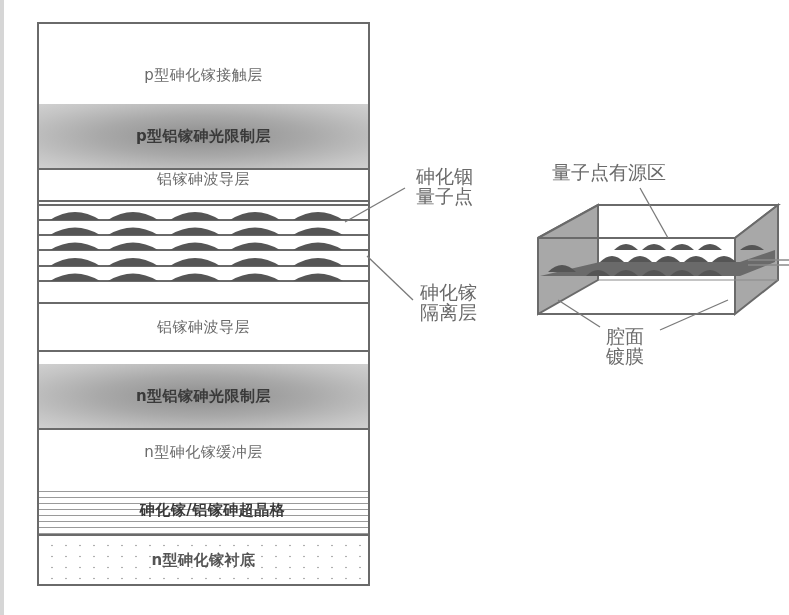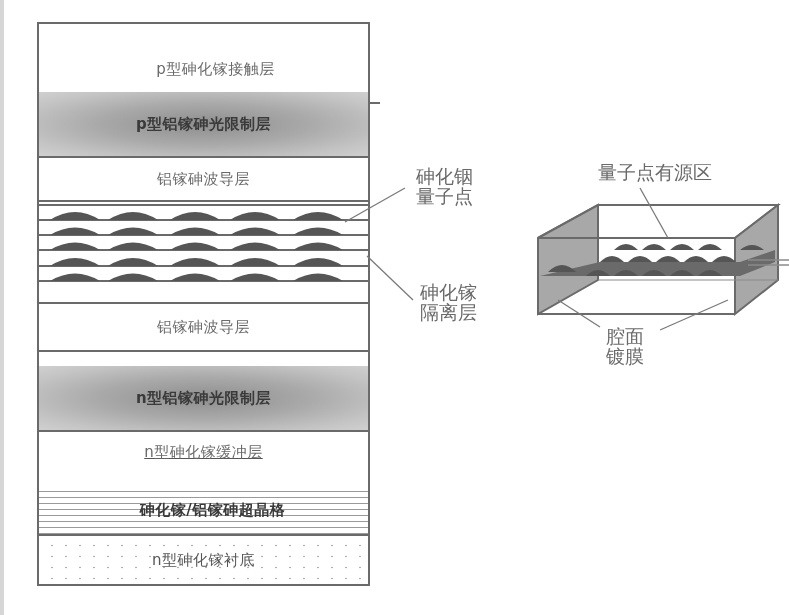--- a/index.html
+++ b/index.html
@@ -14,64 +14,65 @@
     position: absolute; left: 37px; top: 22px; width: 329px; height: 560px;
     border: 2px solid #6a6a6a; box-sizing: content-box; background: #fff;
   }
   .layer { position: absolute; left: 0; width: 100%; box-sizing: border-box;
            display: flex; align-items: center; justify-content: center; }
   .layer .lbl { font-size: 15px; color: #6a6a6a; letter-spacing: 0.5px; }
   .layer.dark .lbl { color: #3a3a3a; font-weight: bold; }
   .bl { border-bottom: 2px solid #6a6a6a; }
   .shade {
     background: radial-gradient(ellipse at 50% 50%, #8e8e8e 0%, #a9a9a9 45%, #c4c4c4 80%, #d0d0d0 100%);
+    margin-top: 12px;
   }
   .dots {
     background-color: #fff;
     background-image: radial-gradient(#b0b0b0 1px, transparent 1.4px);
     background-size: 14px 11px;
     background-position: 6px 4px;
   }
   .suplines {
     background: repeating-linear-gradient(to bottom, #fff 0px, #fff 5px, #9a9a9a 5px, #9a9a9a 6px);
   }
   .txt { position: absolute; font-size: 19px; color: #6a6a6a; line-height: 20px; }
   svg { position: absolute; left: 0; top: 0; }
 </style>
 </head>
 <body>
 
 <div class="left-edge"></div>
 
 <div class="stack">
-  <div class="layer bl" style="top:12px;height:68px;margin-left:12px;">
+  <div class="layer bl" style="top:18px;height:68px;">
     <span class="lbl">p型砷化镓接触层</span>
   </div>
   <div class="layer shade bl dark" style="top:68px;height:66px;">
     <span class="lbl">p型铝镓砷光限制层</span>
   </div>
   <div class="layer bl" style="top:134px;height:44px;">
     <span class="lbl">铝镓砷波导层</span>
   </div>
   <div class="layer bl" style="top:178px;height:102px;">
     <span class="lbl"></span>
   </div>
   <div class="layer bl" style="top:280px;height:48px;">
     <span class="lbl">铝镓砷波导层</span>
   </div>
-  <div class="layer shade bl dark" style="top:342px;height:66px;justify-content:center;">
+  <div class="layer shade bl dark" style="top:328px;height:66px;justify-content:center;">
     <span class="lbl">n型铝镓砷光限制层</span>
   </div>
-  <div class="layer" style="top:394px;height:68px;text-decoration:underline;">
+  <div class="layer" style="top:394px;height:68px;">
     <span class="lbl">n型砷化镓缓冲层</span>
   </div>
   <div class="layer suplines bl dark" style="top:462px;height:50px;">
     <span class="lbl" style="background:rgba(255,255,255,0.0);margin-left:18px;">砷化镓/铝镓砷超晶格</span>
   </div>
-  <div class="layer dots" style="top:512px;height:48px;">
+  <div class="layer dots" style="top:512px;height:48px;font-weight:bold;">
     <span class="lbl" style="color:#555;">n型砷化镓衬底</span>
   </div>
 </div>
 
 <svg width="789" height="615">
 
   <g stroke="#6a6a6a" stroke-width="2">
     <line x1="39" y1="205" x2="368" y2="205"></line>
     <line x1="39" y1="220" x2="368" y2="220"></line>
     <line x1="39" y1="235" x2="368" y2="235"></line>
@@ -164,17 +165,17 @@
 </svg>
 
 <div class="txt" style="left:416px;top:166px;">
   <div>砷化铟</div>
   <div>量子点</div>
 </div>
 <div class="txt" style="left:420px;top:282px;">
   <div>砷化镓</div>
   <div>隔离层</div>
 </div>
-<div class="txt" style="left:598px;top:162px;">量子点有源区</div>
+<div class="txt" style="left:552px;top:162px;">量子点有源区</div>
 <div class="txt" style="left:606px;top:326px;">
   <div>腔面</div>
   <div>镀膜</div>
 </div>
 
 </body></html>

